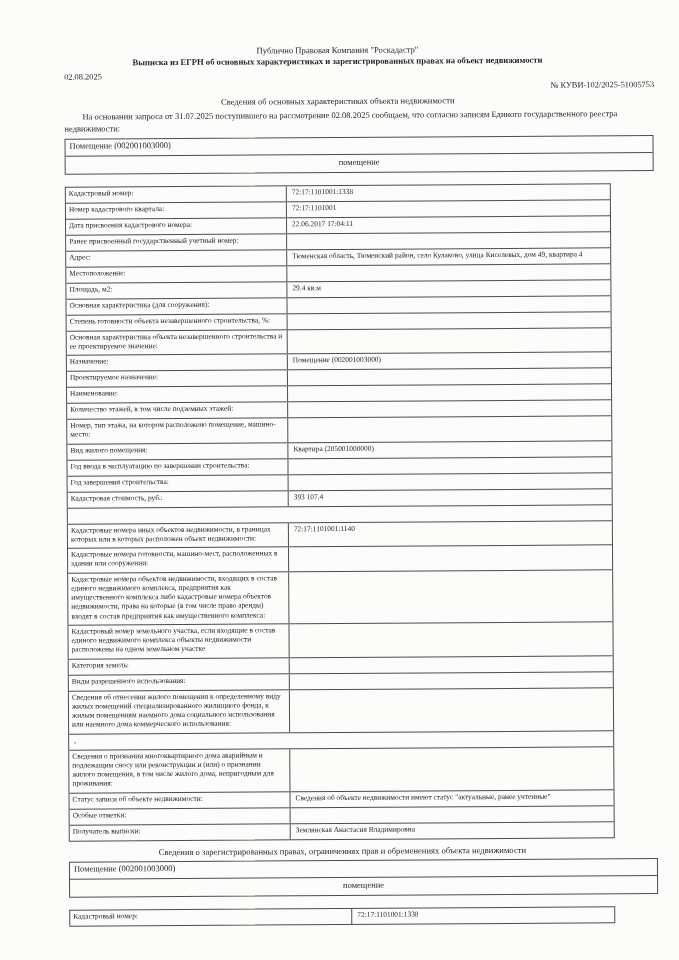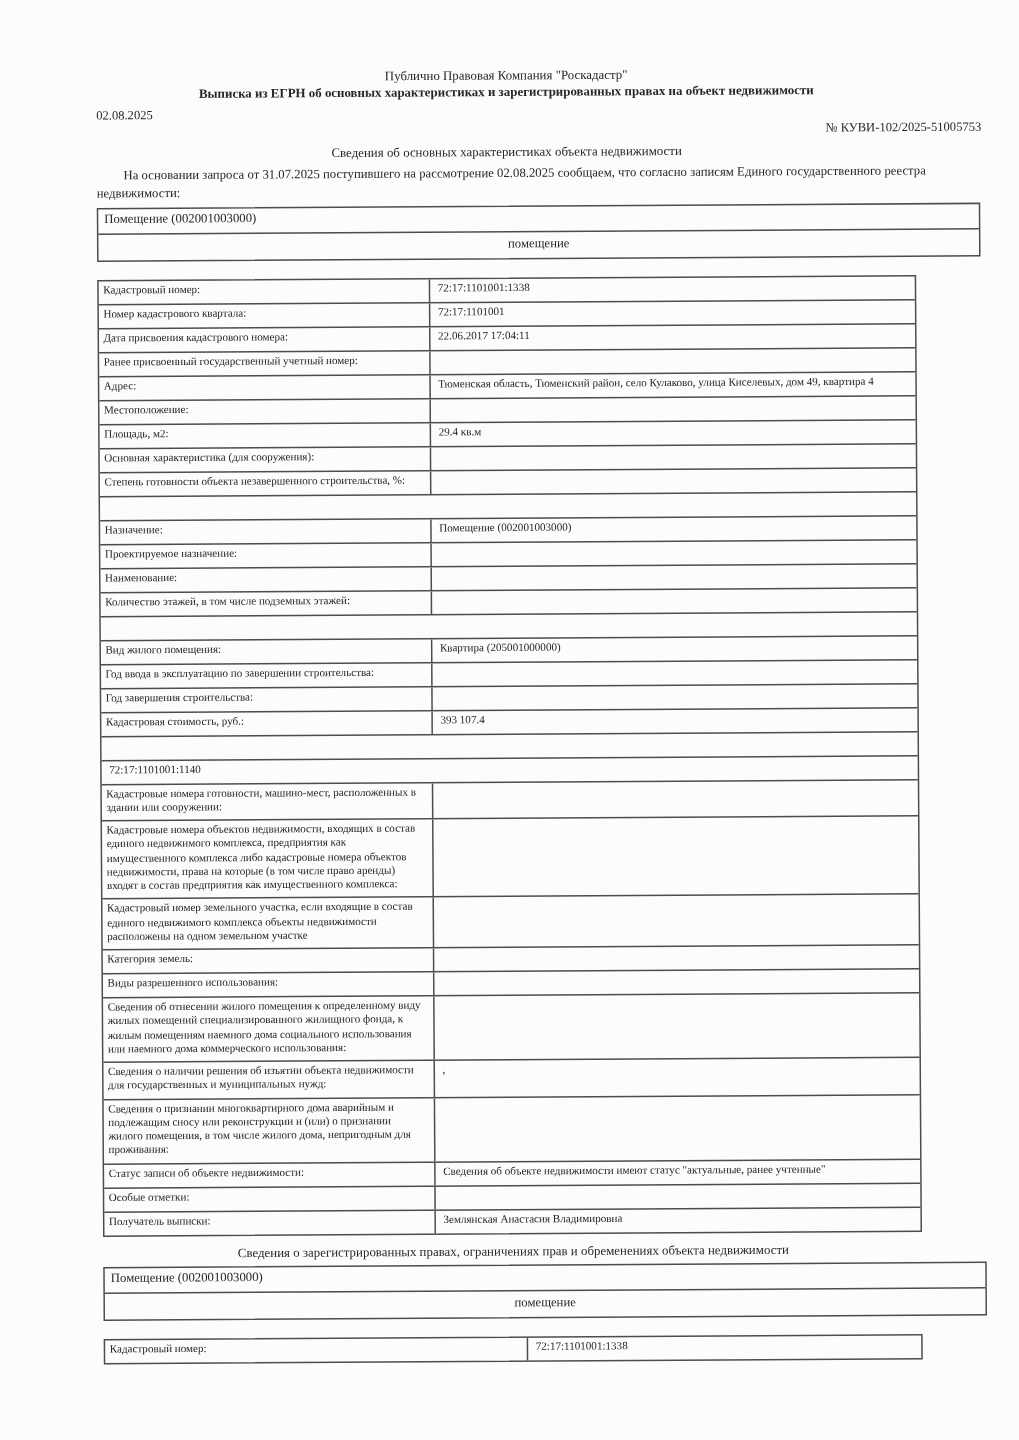--- a/index.html
+++ b/index.html
@@ -101,39 +101,41 @@
         </div>
         <div class="trow">
           <div class="tcell tlabel">Основная характеристика (для сооружения):</div>
           <div class="tcell tvalue"></div>
         </div>
         <div class="trow">
           <div class="tcell tlabel">Степень готовности объекта незавершенного строительства, %:</div>
           <div class="tcell tvalue"></div>
         </div>
         <div class="trow">
+          <div class="tcell tlabel">Основная характеристика объекта незавершенного строительства и ее проектируемое значение:</div>
           <div class="tcell tvalue"></div>
         </div>
         <div class="trow">
           <div class="tcell tlabel">Назначение:</div>
           <div class="tcell tvalue">Помещение (002001003000)</div>
         </div>
         <div class="trow">
           <div class="tcell tlabel">Проектируемое назначение:</div>
           <div class="tcell tvalue"></div>
         </div>
         <div class="trow">
           <div class="tcell tlabel">Наименование:</div>
           <div class="tcell tvalue"></div>
         </div>
         <div class="trow">
           <div class="tcell tlabel">Количество этажей, в том числе подземных этажей:</div>
           <div class="tcell tvalue"></div>
         </div>
         <div class="trow">
+          <div class="tcell tlabel">Номер, тип этажа, на котором расположено помещение, машино-место:</div>
           <div class="tcell tvalue"></div>
         </div>
         <div class="trow">
           <div class="tcell tlabel">Вид жилого помещения:</div>
           <div class="tcell tvalue">Квартира (205001000000)</div>
         </div>
         <div class="trow">
           <div class="tcell tlabel">Год ввода в эксплуатацию по завершении строительства:</div>
           <div class="tcell tvalue"></div>
         </div>
@@ -142,20 +144,21 @@
           <div class="tcell tvalue"></div>
         </div>
         <div class="trow">
           <div class="tcell tlabel">Кадастровая стоимость, руб.:</div>
           <div class="tcell tvalue">393 107.4</div>
         </div>
         <div class="trow">
           <div class="tcell tvalue"></div>
         </div>
         <div class="trow">
+          <div class="tcell tlabel">Кадастровые номера иных объектов недвижимости, в границах которых или в которых расположен объект недвижимости:</div>
           <div class="tcell tvalue">72:17:1101001:1140</div>
         </div>
         <div class="trow">
           <div class="tcell tlabel">Кадастровые номера готовности, машино-мест, расположенных в здании или сооружении:</div>
           <div class="tcell tvalue"></div>
         </div>
         <div class="trow">
           <div class="tcell tlabel">Кадастровые номера объектов недвижимости, входящих в состав единого недвижимого комплекса, предприятия как имущественного комплекса либо кадастровые номера объектов недвижимости, права на которые (в том числе право аренды) входят в состав предприятия как имущественного комплекса:</div>
           <div class="tcell tvalue"></div>
         </div>
@@ -169,21 +172,20 @@
         </div>
         <div class="trow">
           <div class="tcell tlabel">Виды разрешенного использования:</div>
           <div class="tcell tvalue"></div>
         </div>
         <div class="trow">
           <div class="tcell tlabel">Сведения об отнесении жилого помещения к определенному виду жилых помещений специализированного жилищного фонда, к жилым помещениям наемного дома социального использования или наемного дома коммерческого использования:</div>
           <div class="tcell tvalue"></div>
         </div>
         <div class="trow">
-          <div class="tcell tlabel">Сведения о наличии решения об изъятии объекта недвижимости для государственных и муниципальных нужд:</div>
           <div class="tcell tvalue">,</div>
         </div>
         <div class="trow">
           <div class="tcell tlabel">Сведения о признании многоквартирного дома аварийным и подлежащим сносу или реконструкции и (или) о признании жилого помещения, в том числе жилого дома, непригодным для проживания:</div>
           <div class="tcell tvalue"></div>
         </div>
         <div class="trow">
           <div class="tcell tlabel">Статус записи об объекте недвижимости:</div>
           <div class="tcell tvalue">Сведения об объекте недвижимости имеют статус "актуальные, ранее учтенные"</div>
         </div>

